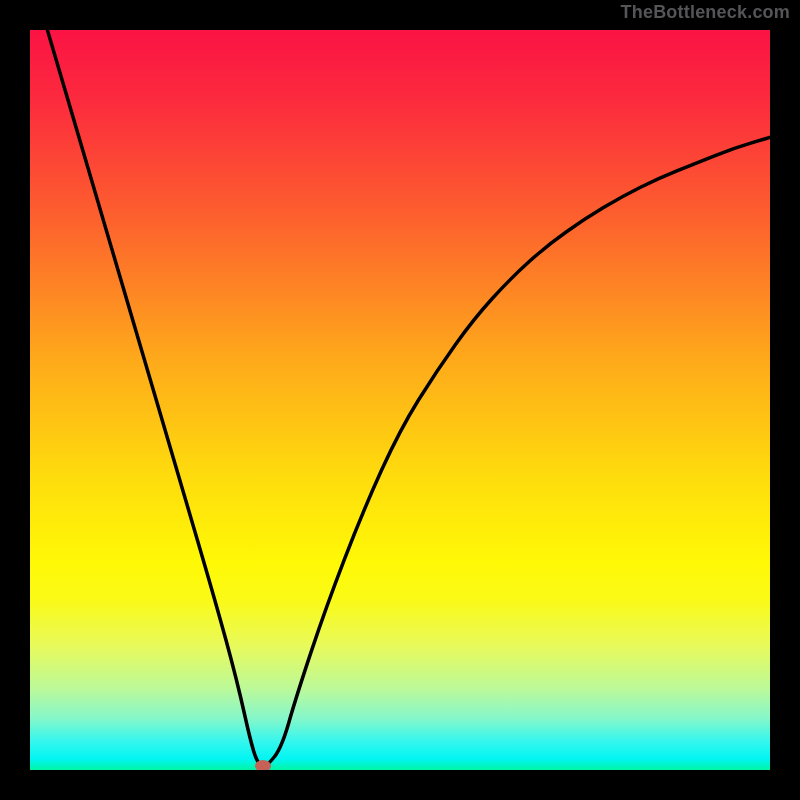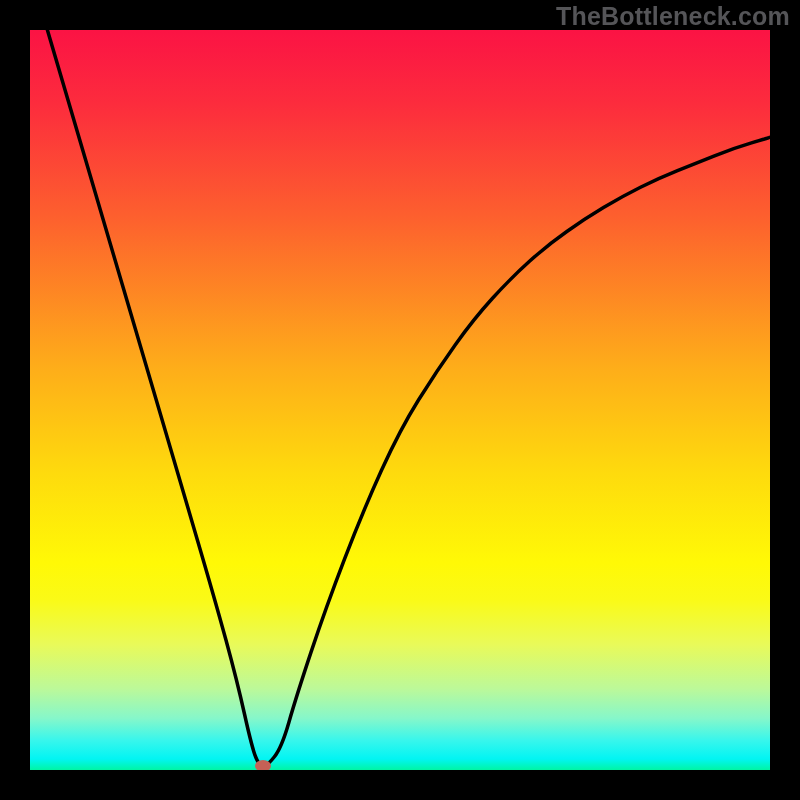--- a/index.html
+++ b/index.html
@@ -15,21 +15,21 @@
     position: relative;
     width: 800px;
     height: 800px;
     background: #000;
   }
   .watermark {
     position: absolute;
     top: 2px;
     right: 10px;
     color: #555558;
-    font-size: 25px;
+    font-size: 18px;
     font-weight: 600;
     letter-spacing: 0.2px;
     z-index: 5;
   }
   .plot-area {
     position: absolute;
     left: 30px;
     top: 30px;
     width: 740px;
     height: 740px;

